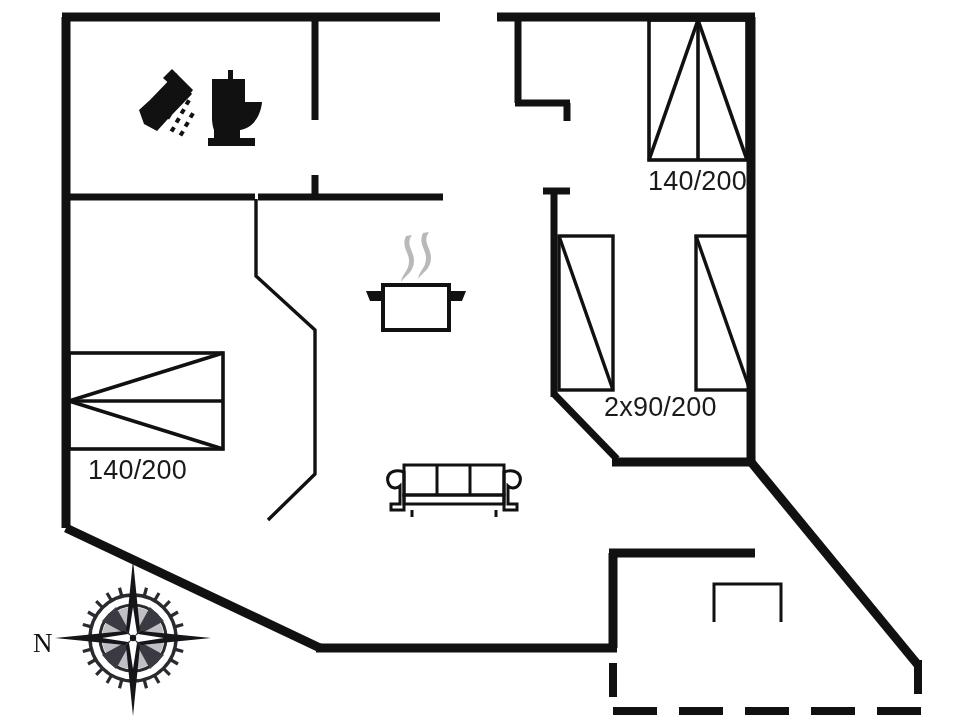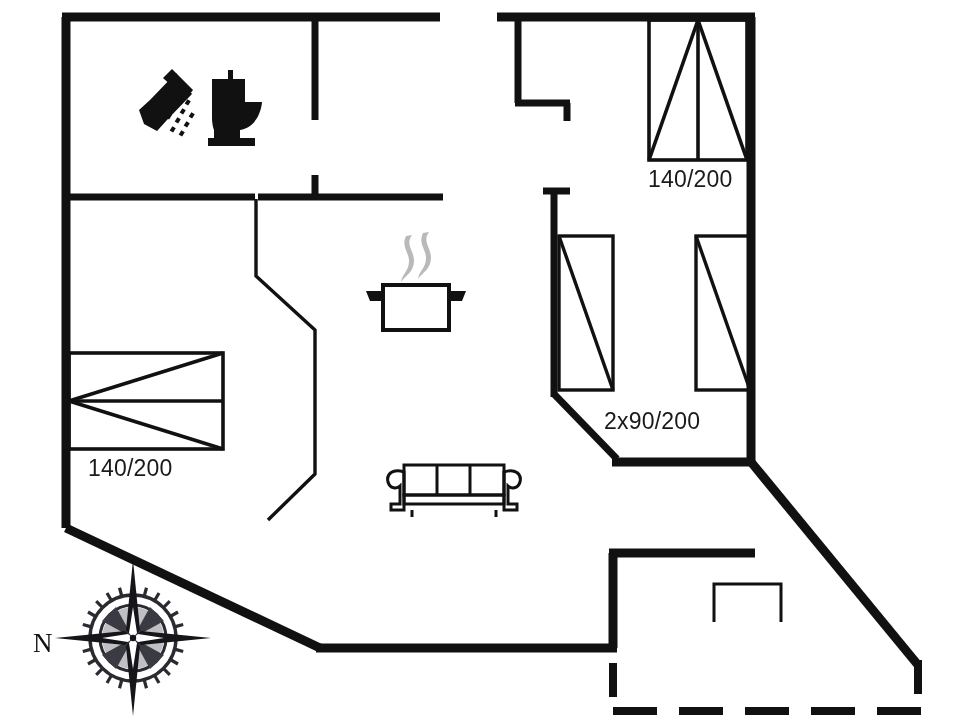--- a/index.html
+++ b/index.html
@@ -21,29 +21,29 @@
     position: absolute;
     left: 0;
     top: 0;
     width: 960px;
     height: 720px;
     display: block;
   }
   .dim-label {
     position: absolute;
     font-family: "Liberation Sans", sans-serif;
-    font-size: 23px;
+    font-size: 27px;
     color: #1a1a1a;
     letter-spacing: 0.2px;
     white-space: nowrap;
     user-select: none;
   }
   #label-bed-left  { left: 88px;  top: 455px; }
   #label-bed-top   { left: 648px; top: 166px; }
-  #label-bed-twin  { left: 604px; top: 408px; }
+  #label-bed-twin  { left: 604px; top: 392px; }
   #compass-letter {
     position: absolute;
     left: 33px;
     top: 628px;
     font-family: "Liberation Serif", serif;
     font-size: 27px;
     color: #111111;
     user-select: none;
   }
 </style>

